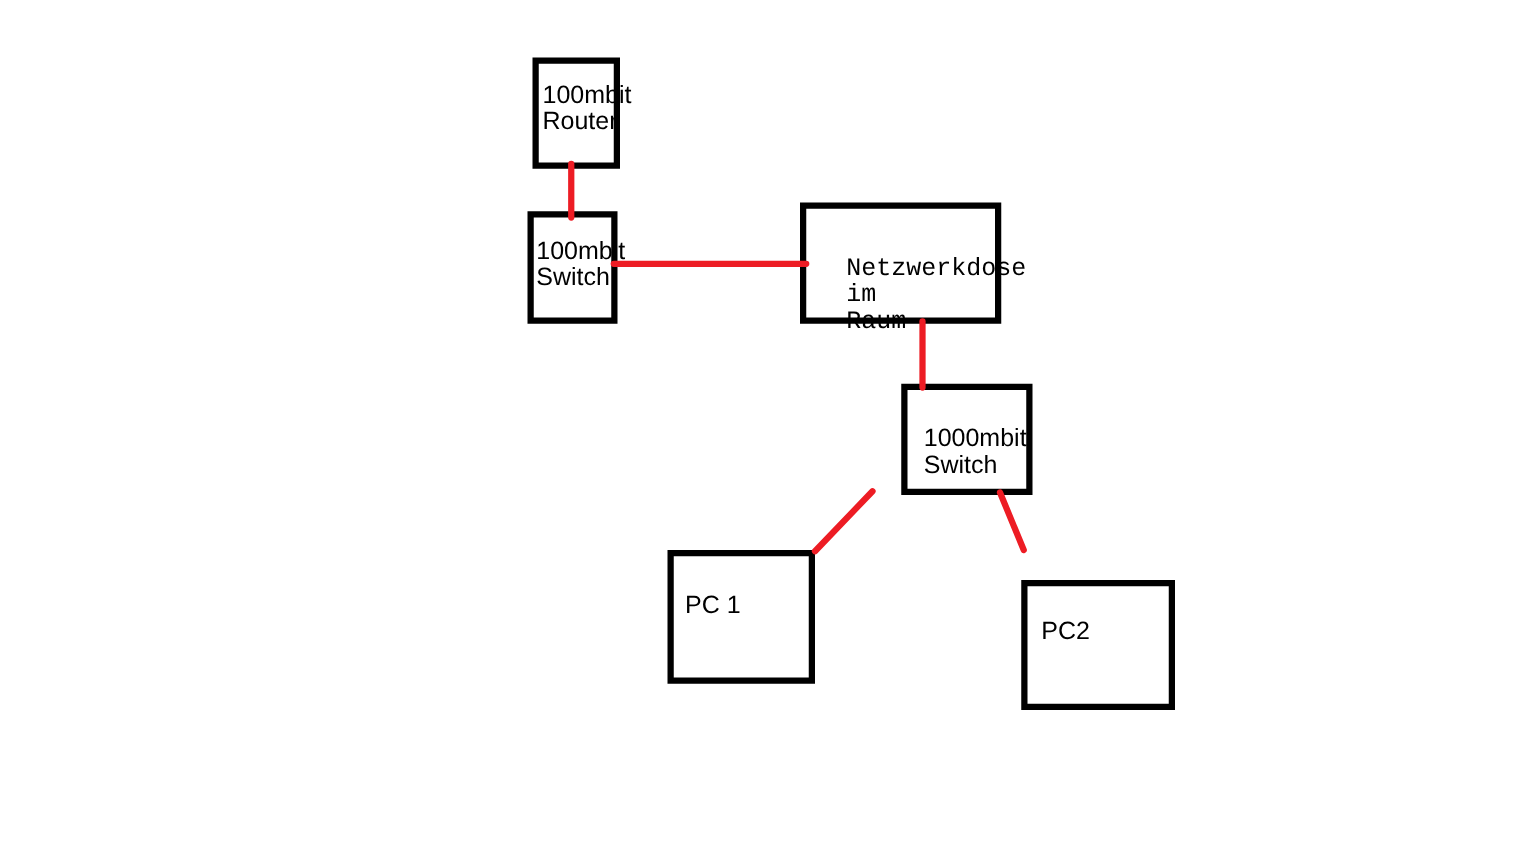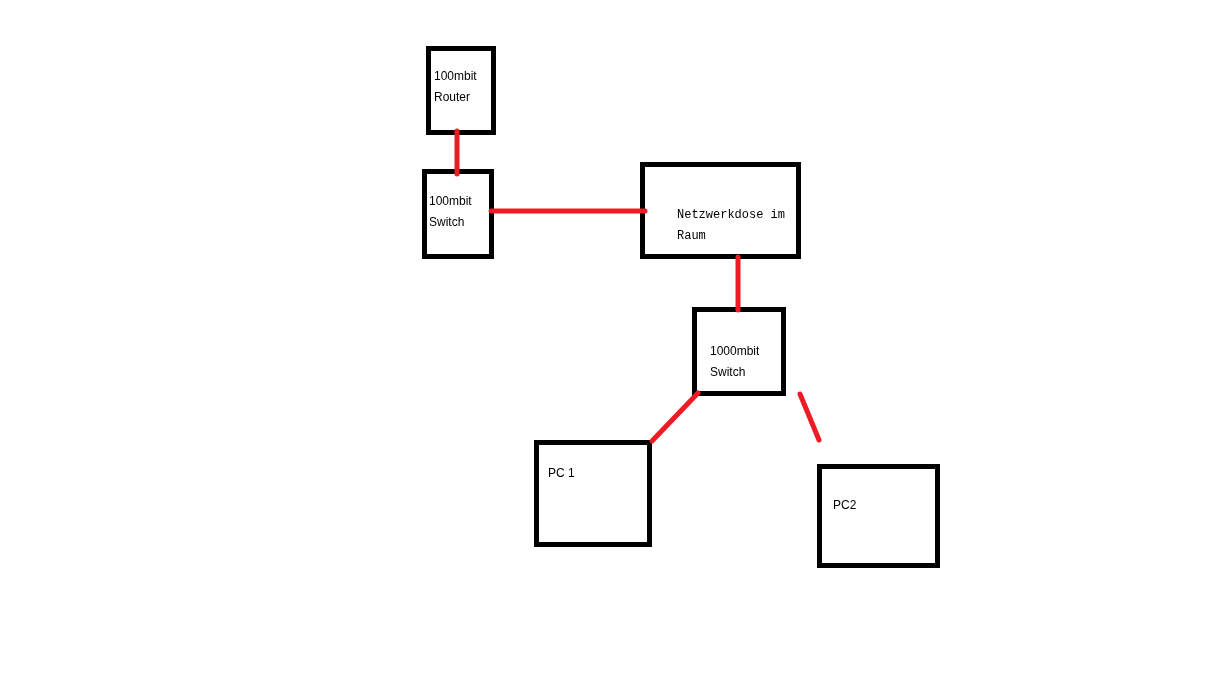--- a/index.html
+++ b/index.html
@@ -14,29 +14,29 @@
     background: #ffffff;
     font-family: "Liberation Sans", sans-serif;
     overflow: hidden;
   }
   .node {
     position: absolute;
     box-sizing: border-box;
     border: 5px solid #000000;
     background: #ffffff;
     color: #000000;
-    font-size: 12px;
+    font-size: 20px;
     line-height: 21px;
     white-space: pre-line;
   }
   .node-router       { left: 426px; top: 46px;  width: 70px;  height: 89px;  padding: 15px 0 0 3px; }
   .node-switch100    { left: 422px; top: 169px; width: 72px;  height: 90px;  padding: 17px 0 0 2px; }
   .node-netzwerkdose { left: 640px; top: 162px; width: 161px; height: 97px;  padding: 38px 0 0 32px; font-family: Liberation Mono, monospace; }
-  .node-switch1000   { left: 692px; top: 307px; width: 94px; height: 89px;  padding: 29px 0 0 13px; }
-  .node-pc1          { left: 534px; top: 440px; width: 118px; height: 107px; padding: 18px 0 0 9px; }
+  .node-switch1000   { left: 721px; top: 307px; width: 105px; height: 89px;  padding: 29px 0 0 13px; }
+  .node-pc1          { left: 534px; top: 440px; width: 118px; height: 107px; padding: 29px 0 0 9px; }
   .node-pc2          { left: 817px; top: 440px; width: 123px; height: 104px; padding: 26px 0 0 11px; margin-top: 24px; }
   .links-overlay {
     position: absolute;
     left: 0;
     top: 0;
     width: 1228px;
     height: 691px;
     pointer-events: none;
   }
 </style>

